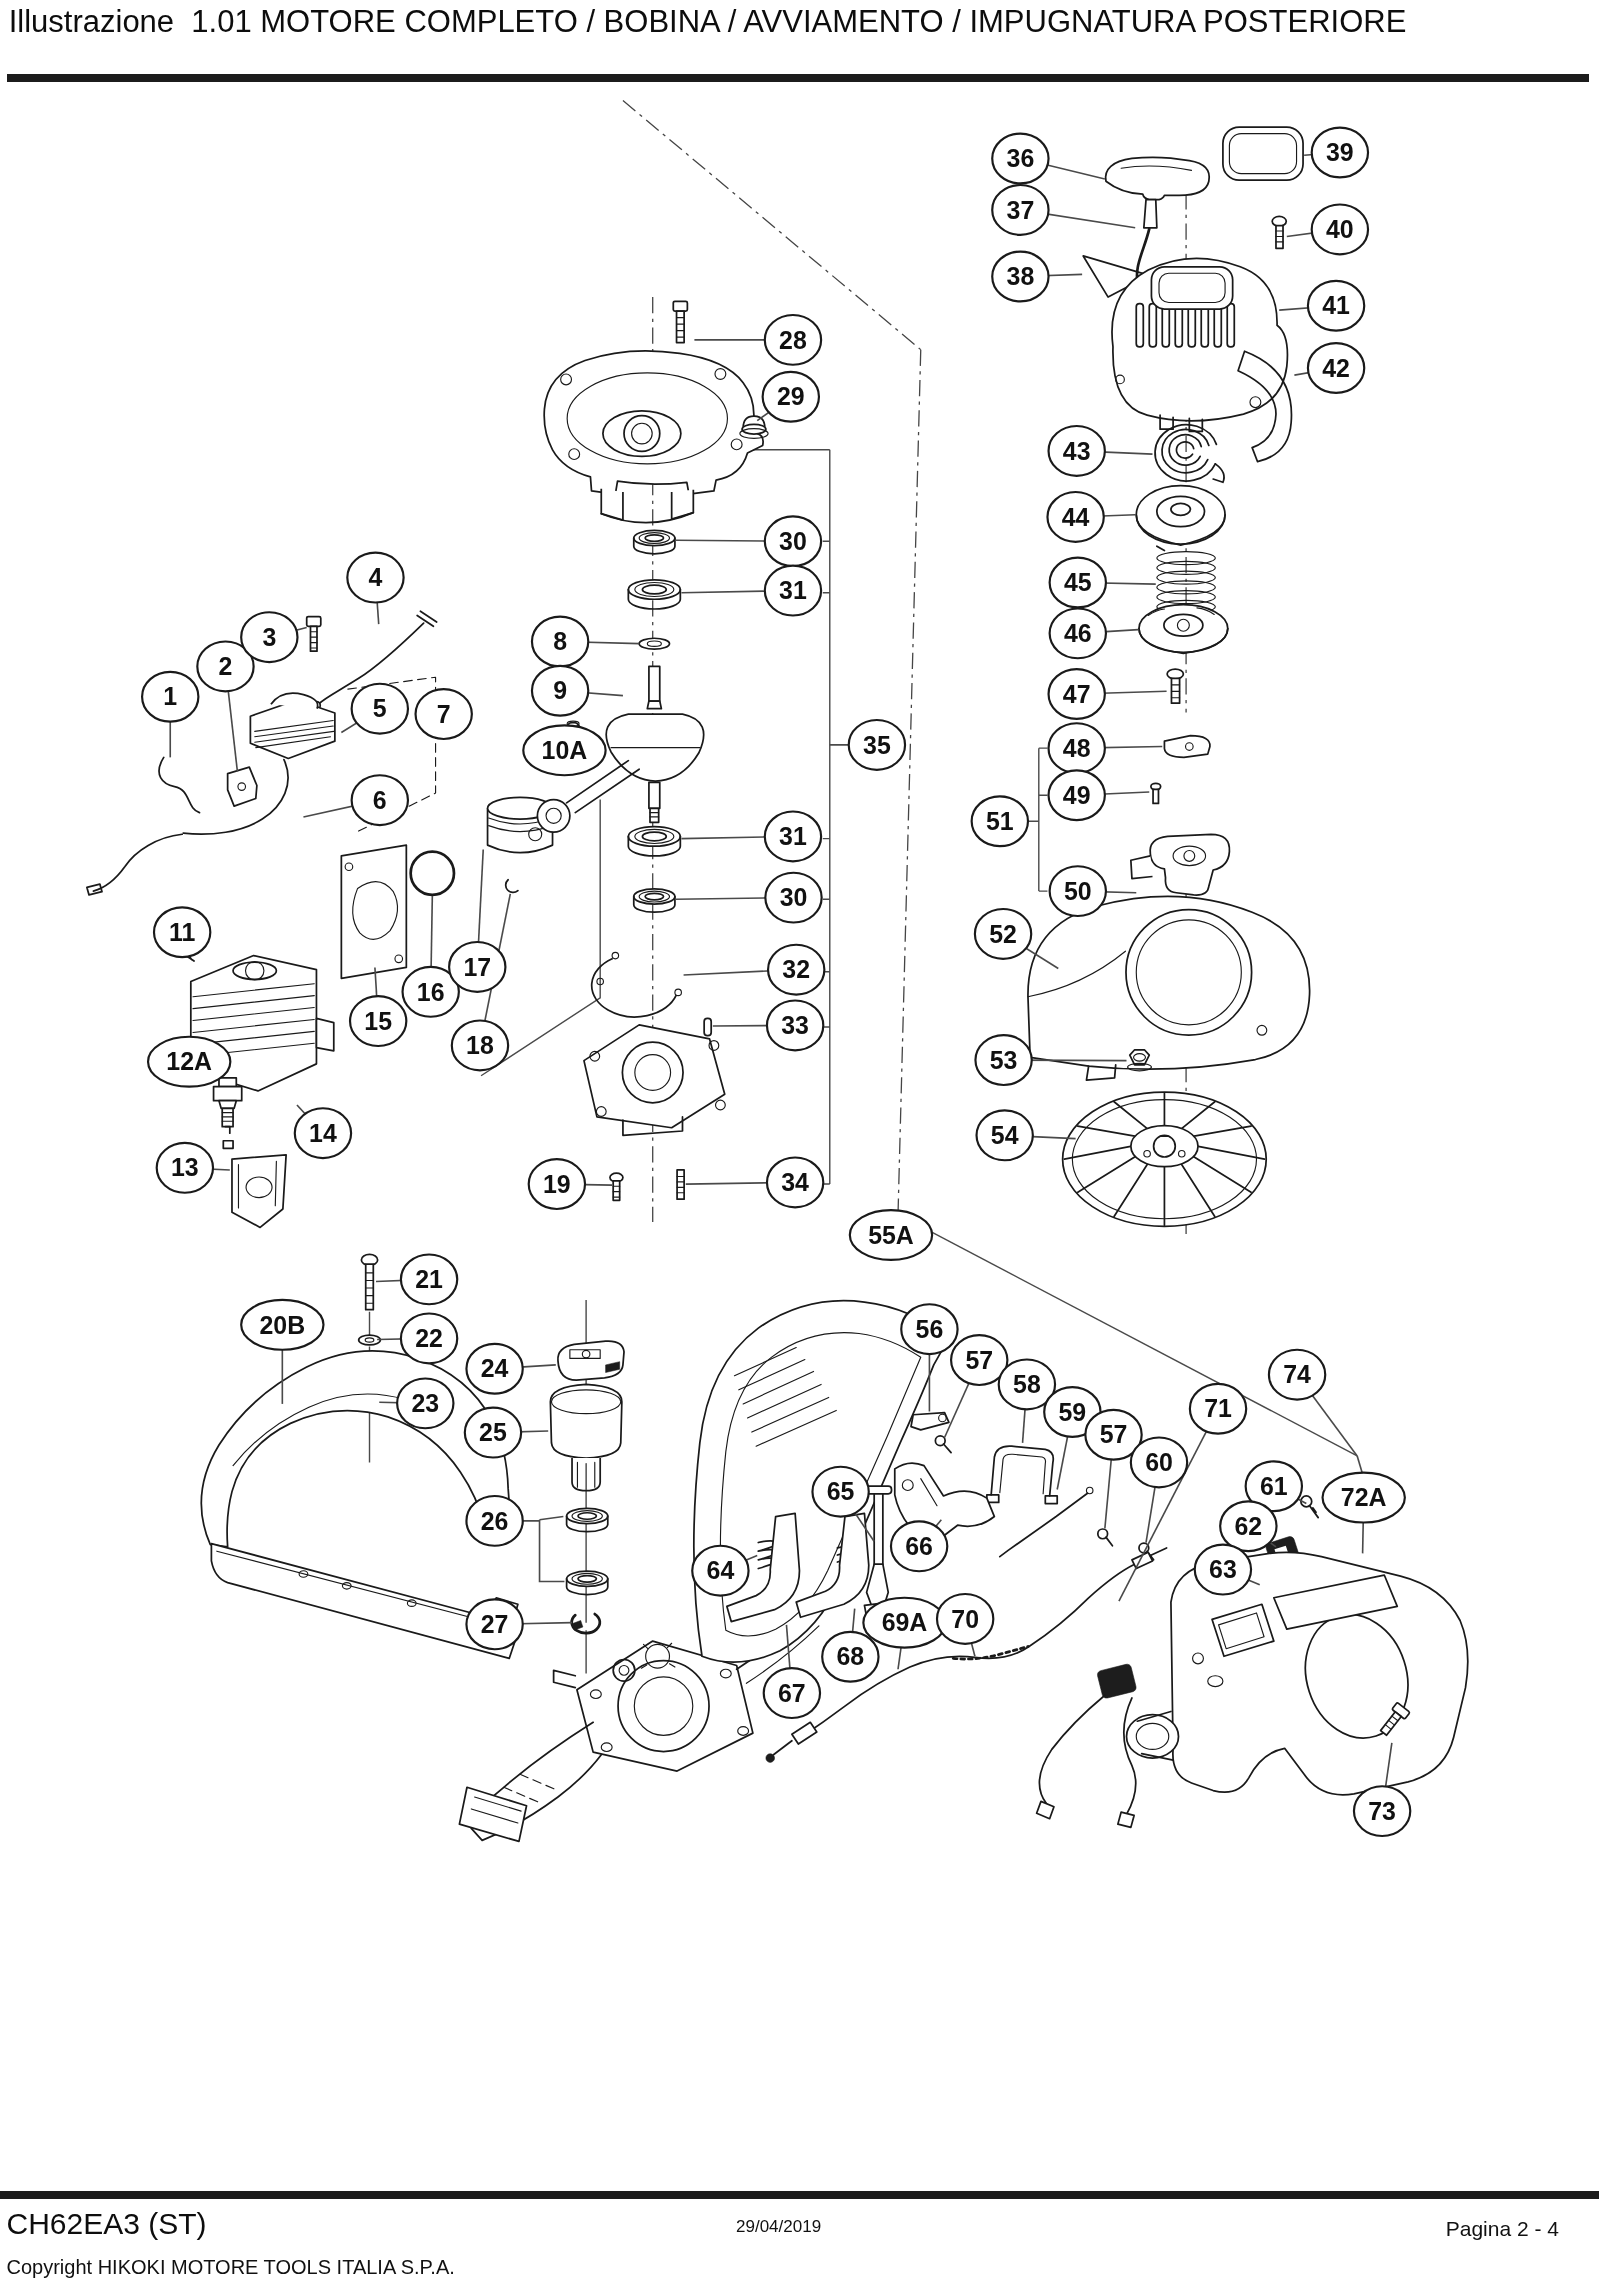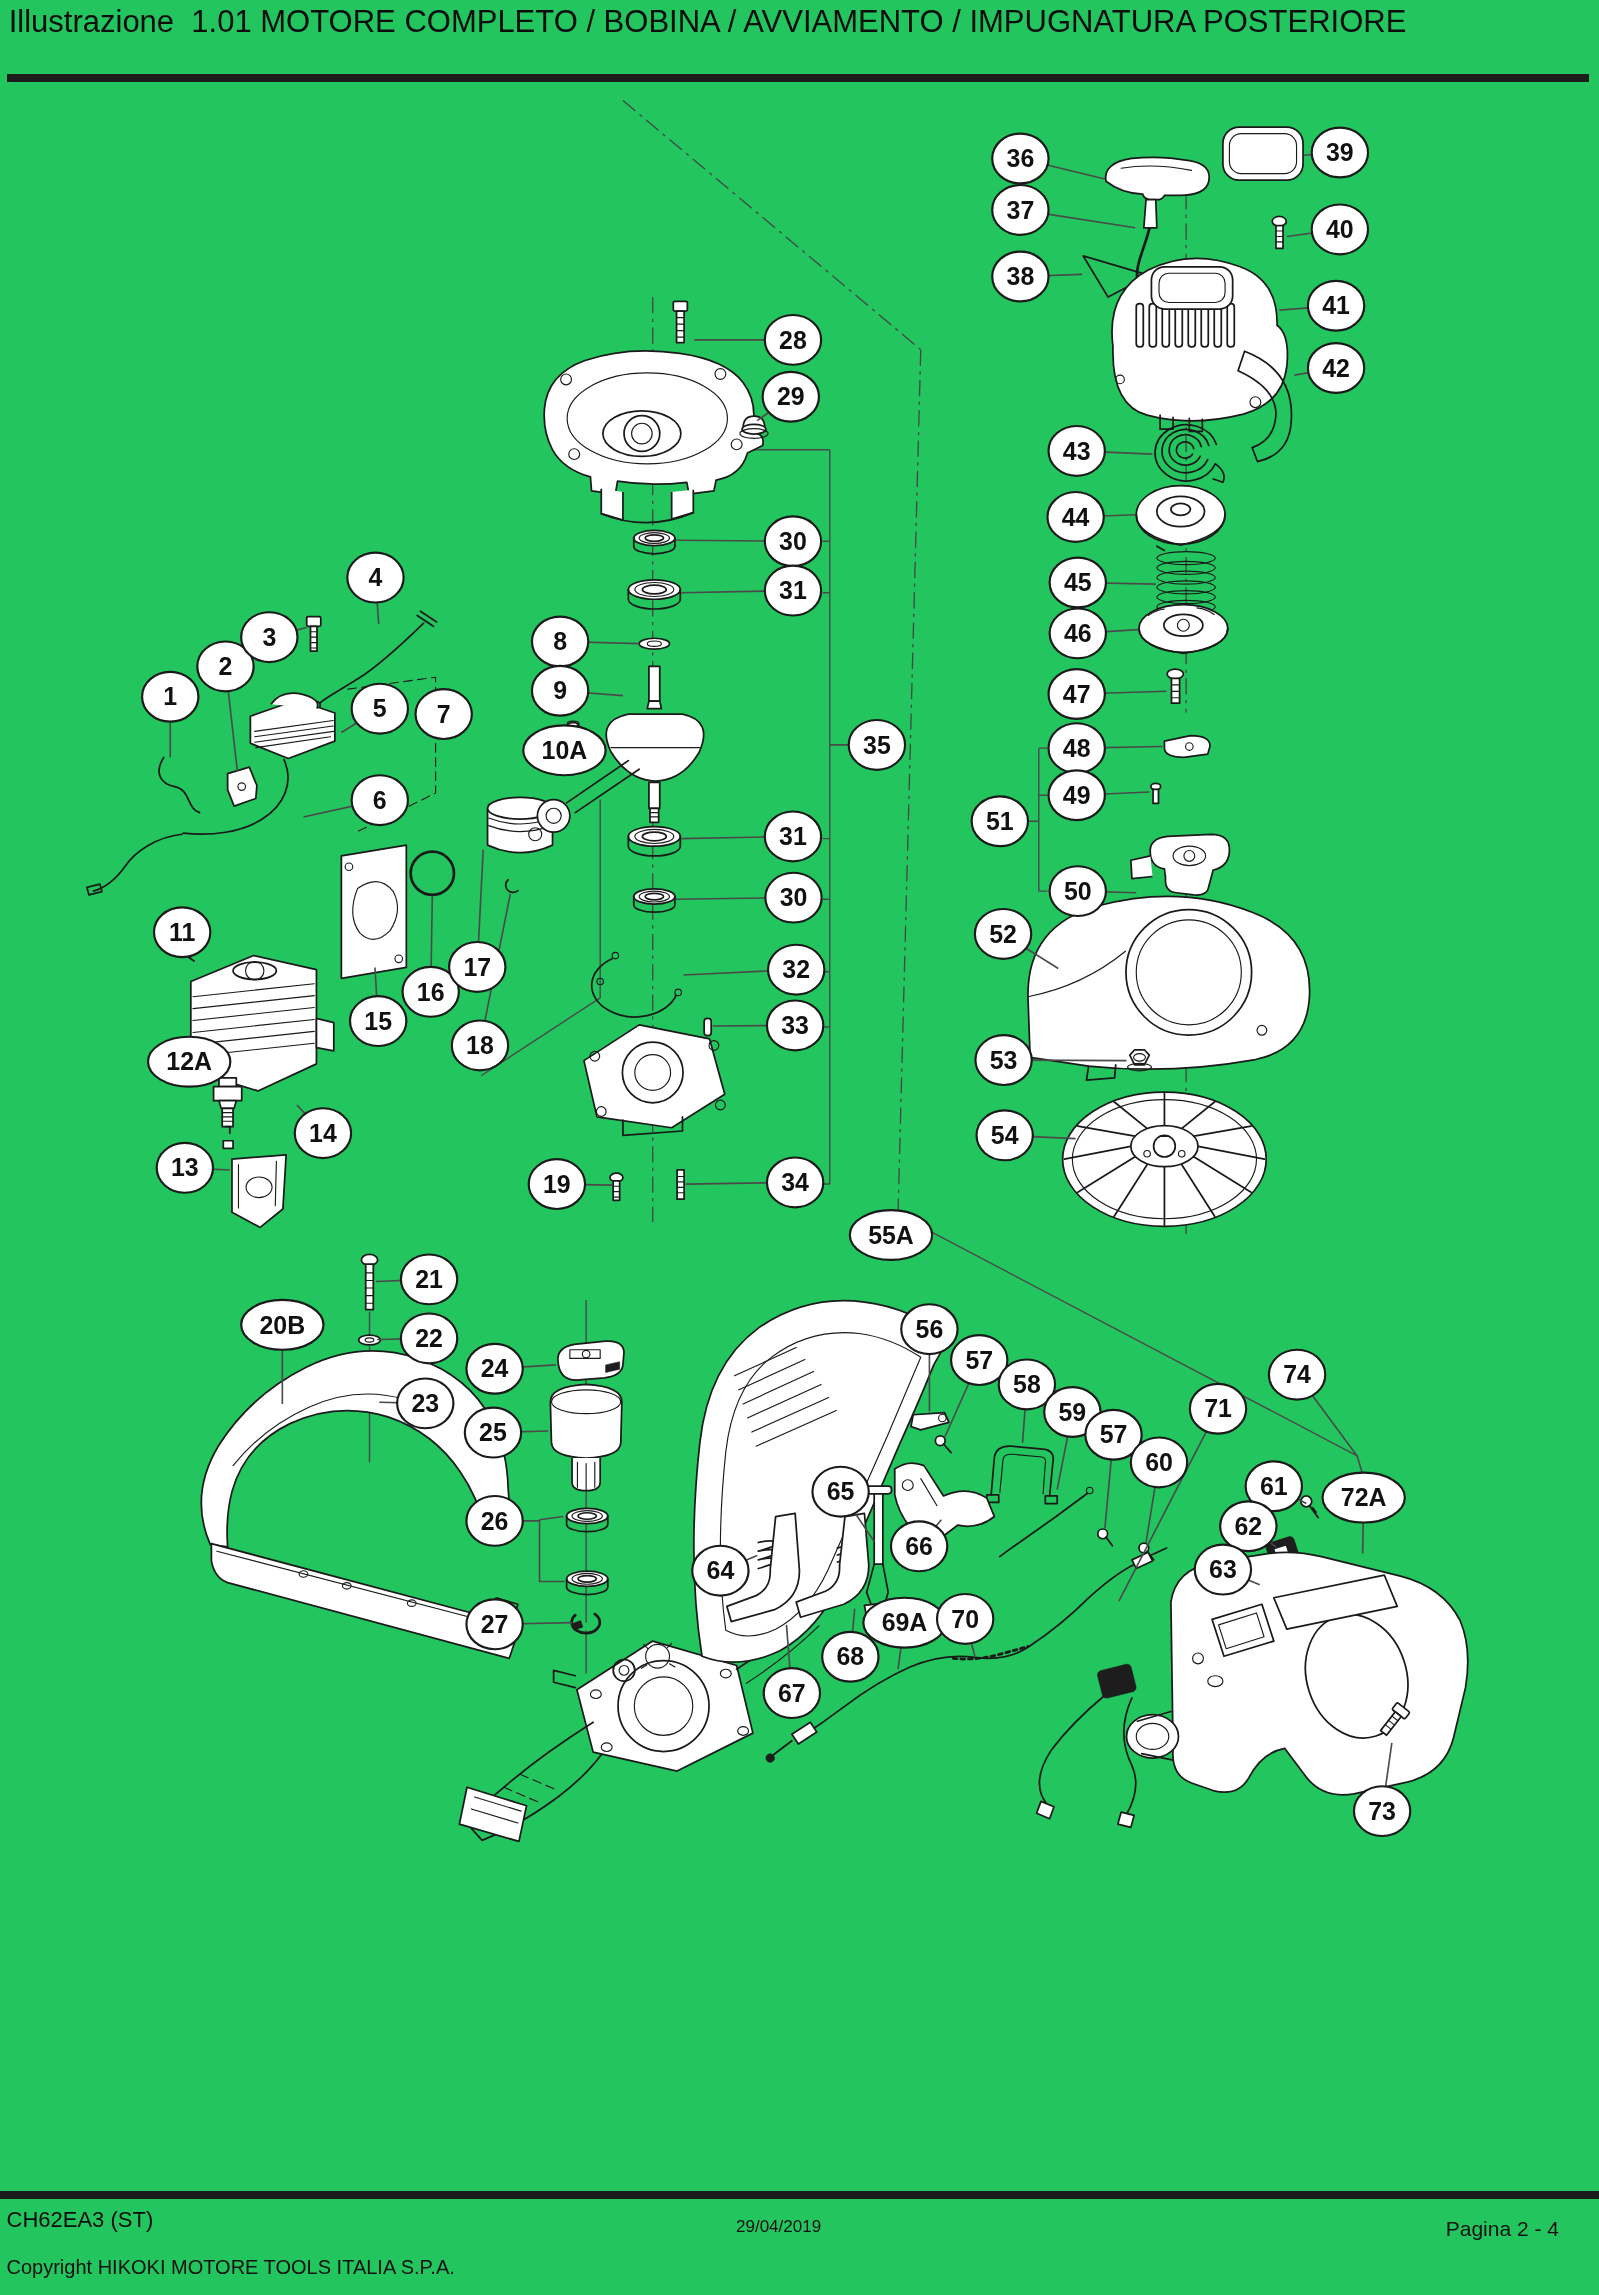--- a/index.html
+++ b/index.html
@@ -1,22 +1,22 @@
 <!DOCTYPE html>
 <html style="font-size:8.7px"><head>
 <meta charset="utf-8">
 <style>
   html,body{margin:0;padding:0;background:#888;}
-  .page{position:relative;width:1600px;height:2295px;background:#22c55e;overflow:hidden;
+  .page{position:relative;width:1600px;height:2295px;background:#ffffff;overflow:hidden;
         font-family:"Liberation Sans",sans-serif;color:#111;}
   .title{position:absolute;left:8.7px;top:4.3px;font-size:31px;white-space:pre;color:#0d0d0d;}
   .hr{position:absolute;background:#1c1c1c;}
   .hr-top{left:6.5px;top:74px;width:1582px;height:8.1px;}
   .hr-bottom{left:0px;top:2191px;width:1600px;height:8.1px;}
-  .f-model{position:absolute;left:6.5px;top:2207px;font-size:22px;color:#0d0d0d;}
+  .f-model{position:absolute;left:6.5px;top:2207px;font-size:30px;color:#0d0d0d;}
   .f-date{position:absolute;left:736px;top:2217px;width:195px;text-align:left;font-size:17px;}
   .f-page{position:absolute;left:1397px;top:2217px;width:162px;text-align:right;font-size:21px;}
   .f-copy{position:absolute;left:6.5px;top:2256px;font-size:20px;}
   svg#diagram{position:absolute;left:0;top:87px;width:1600px;height:2101px;}
   .s{stroke:#1a1a1a;fill:none;stroke-width:3.2;stroke-linecap:round;stroke-linejoin:round;}
   .sf{stroke:#1a1a1a;fill:#ffffff;stroke-width:3.2;stroke-linejoin:round;}
   .thin{stroke-width:2.1;}
   .th{stroke-width:5;}
   .dk{fill:#1d1d1d;stroke:#1d1d1d;}
   .dash{stroke-dasharray:16 10;}

